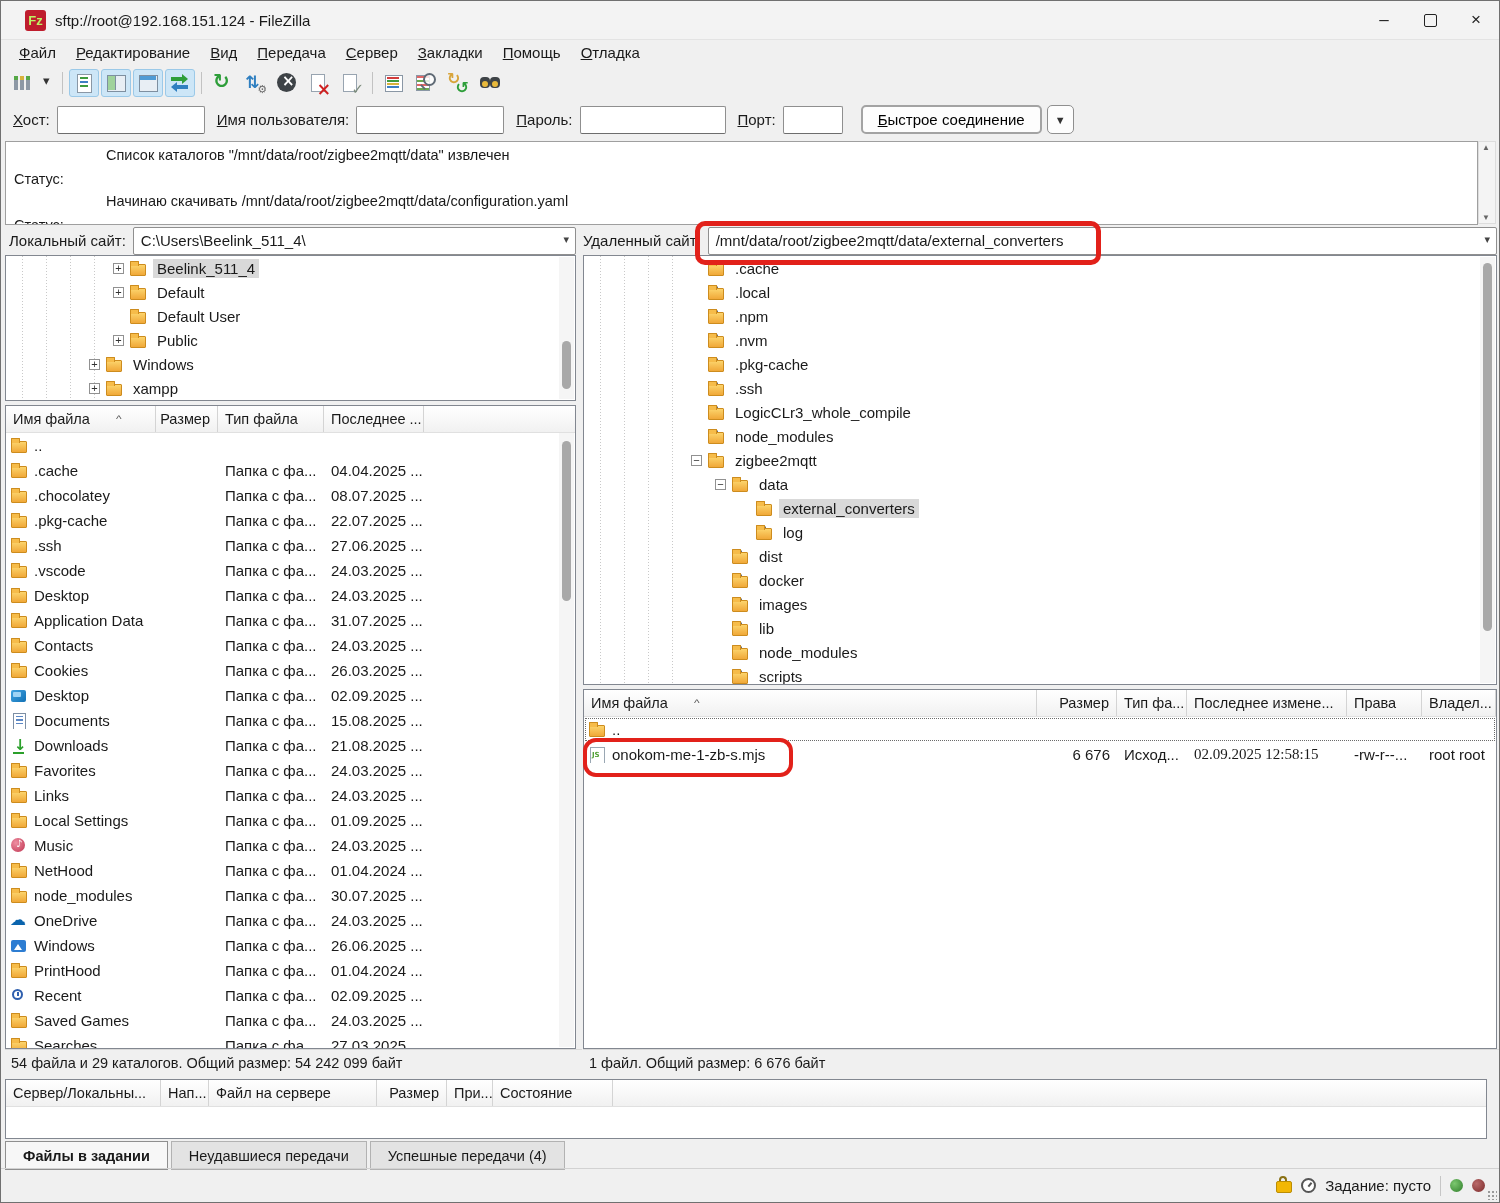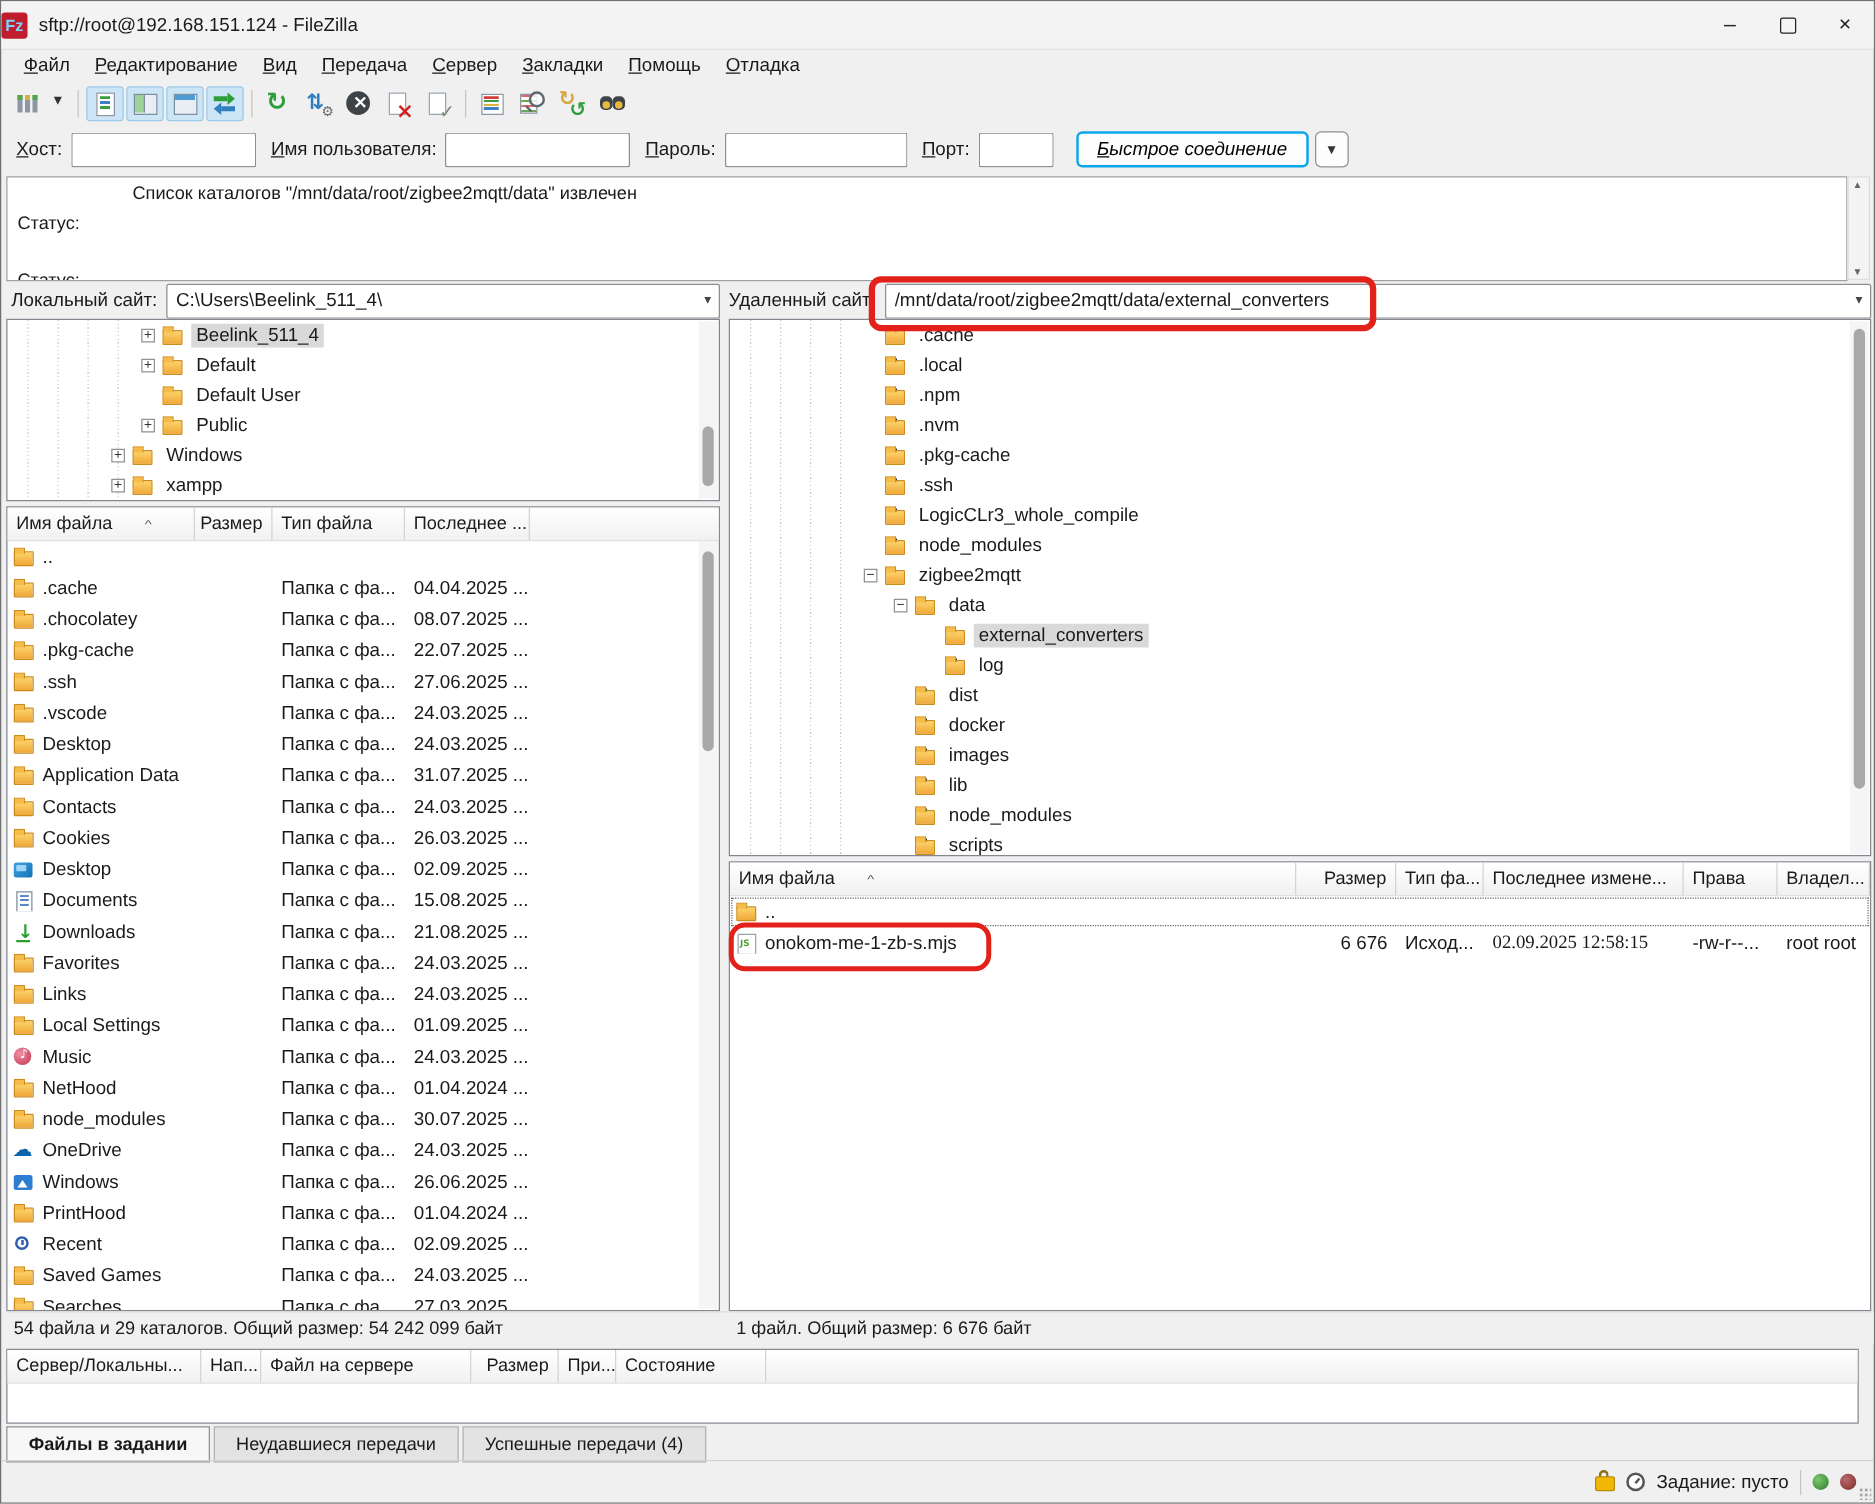--- a/index.html
+++ b/index.html
@@ -2,22 +2,22 @@
 <html><head>
 <meta charset="utf-8">
 <style>
   html,body{margin:0;padding:0;background:#cfcfcf;}
   .page{position:relative;width:1500px;height:1203px;background:#f0f0f0;
     font-family:"Liberation Sans",sans-serif;color:#1a1a1a;border:1px solid #707070;
     box-sizing:border-box;overflow:hidden;}
   
   .titlebar{position:absolute;top:0;left:0;right:0;height:38px;background:#f3f3f3;
     display:flex;align-items:center;border-bottom:1px solid #e3e3e3;}
-  .fzlogo{width:21px;height:21px;margin-left:0;background:#bf1d2d;border-radius:3px;
-    color:#7dd3fc;font-weight:bold;font-size:13px;display:flex;align-items:center;justify-content:center;}
+  .fzlogo{width:21px;height:21px;margin-left:24px;background:#bf1d2d;border-radius:3px;
+    color:#bef264;font-weight:bold;font-size:13px;display:flex;align-items:center;justify-content:center;}
   .apptitle{margin-left:9px;font-size:15px;}
   .wincontrols{margin-left:auto;display:flex;height:100%;}
   .winbtn{width:46px;height:100%;display:flex;align-items:center;justify-content:center;font-size:17px;color:#222;}
   .winbtn .maxbox{width:11px;height:11px;border:1.5px solid #222;border-radius:2px;}
   
   .menubar{position:absolute;top:38px;left:0;right:0;height:27px;display:flex;align-items:center;padding-left:8px;font-size:15px;}
   .menu-item{padding:3px 10px;}
   .mnemonic{display:inline-block;}
   .mnemonic::first-letter{text-decoration:underline;}
   
@@ -60,21 +60,21 @@
   .tbi.sync-browse-icon::before{content:"↻";position:absolute;left:0px;top:-3px;font-size:16px;font-weight:bold;color:#d8a53c;}
   .tbi.sync-browse-icon::after{content:"↺";position:absolute;right:0px;bottom:-3px;font-size:16px;font-weight:bold;color:#2e9e3a;}
   .tbi.find-files-icon i.pa,.tbi.find-files-icon i.pb{top:5px;width:10px;height:11px;background:#3e4347;border-radius:4px;}
   .tbi.find-files-icon i.pa{left:1px;}
   .tbi.find-files-icon i.pb{right:1px;}
   .tbi.find-files-icon i.pa::after,.tbi.find-files-icon i.pb::after{content:"";position:absolute;left:2px;bottom:1px;width:6px;height:6px;border-radius:50%;background:#e8b93c;}
   
   .quickbar{position:absolute;top:99px;left:0;right:0;height:39px;display:flex;align-items:center;font-size:15px;}
   .qlabel{margin-left:12px;}
   .qinput{height:24px;border:1px solid #8f8f8f;border-bottom-color:#6d6d6d;background:#fff;border-radius:2px;margin-left:7px;}
-  .qc-btn{margin-left:18px;height:29px;padding:0 15px;background:#fdfdfd;border:2px solid #0ea5e9;border-radius:5px;font-size:15px;font-family:inherit;font-style:italic;}
+  .qc-btn{margin-left:18px;height:29px;padding:0 15px;background:#fdfdfd;border:2px solid #a3a3a3;border-radius:5px;font-size:15px;font-family:inherit;}
   .qc-drop{margin-left:5px;width:27px;height:29px;background:#fdfdfd;border:1px solid #8f8f8f;border-radius:5px;font-size:11px;color:#333;}
   
   .statuslog{position:absolute;top:140px;left:4px;right:21px;height:79px;background:#fff;border:1px solid #9f9f9f;
     font-size:14.5px;overflow:hidden;padding-top:3px;}
   .logline{display:flex;line-height:21.5px;}
   .logprefix{width:92px;padding-left:8px;flex:none;margin-top:24px;}
   .log-scroll{position:absolute;top:140px;right:3px;width:16px;height:81px;background:#f4f4f4;border:1px solid #dddddd;}
   .log-scroll::before{content:"▲";position:absolute;top:1px;left:3px;font-size:8px;color:#666;}
   .log-scroll::after{content:"▼";position:absolute;bottom:1px;left:3px;font-size:8px;color:#666;}
   
@@ -295,20 +295,21 @@
     <button class="qc-drop">▼</button>
   </div>
 
   <div class="statuslog" id="statuslog">
       <div class="logline">
         <span class="logprefix">Статус:</span>
         <span class="logtext">Список каталогов "/mnt/data/root/zigbee2mqtt/data" извлечен</span>
       </div>
       <div class="logline">
         <span class="logprefix">Статус:</span>
+        <span class="logtext">Начинаю скачивать /mnt/data/root/zigbee2mqtt/data/configuration.yaml</span>
       </div>
       <div class="logline">
         <span class="logprefix">Статус:</span>
         <span class="logtext">Файл передан успешно, передан 450 байт в 1 секунда</span>
       </div>
     </div>
   <div class="log-scroll"></div>
 
   <div class="sitebar" style="left:4px;width:571px;">
     <span style="margin-left:4px">Локальный сайт:</span>

